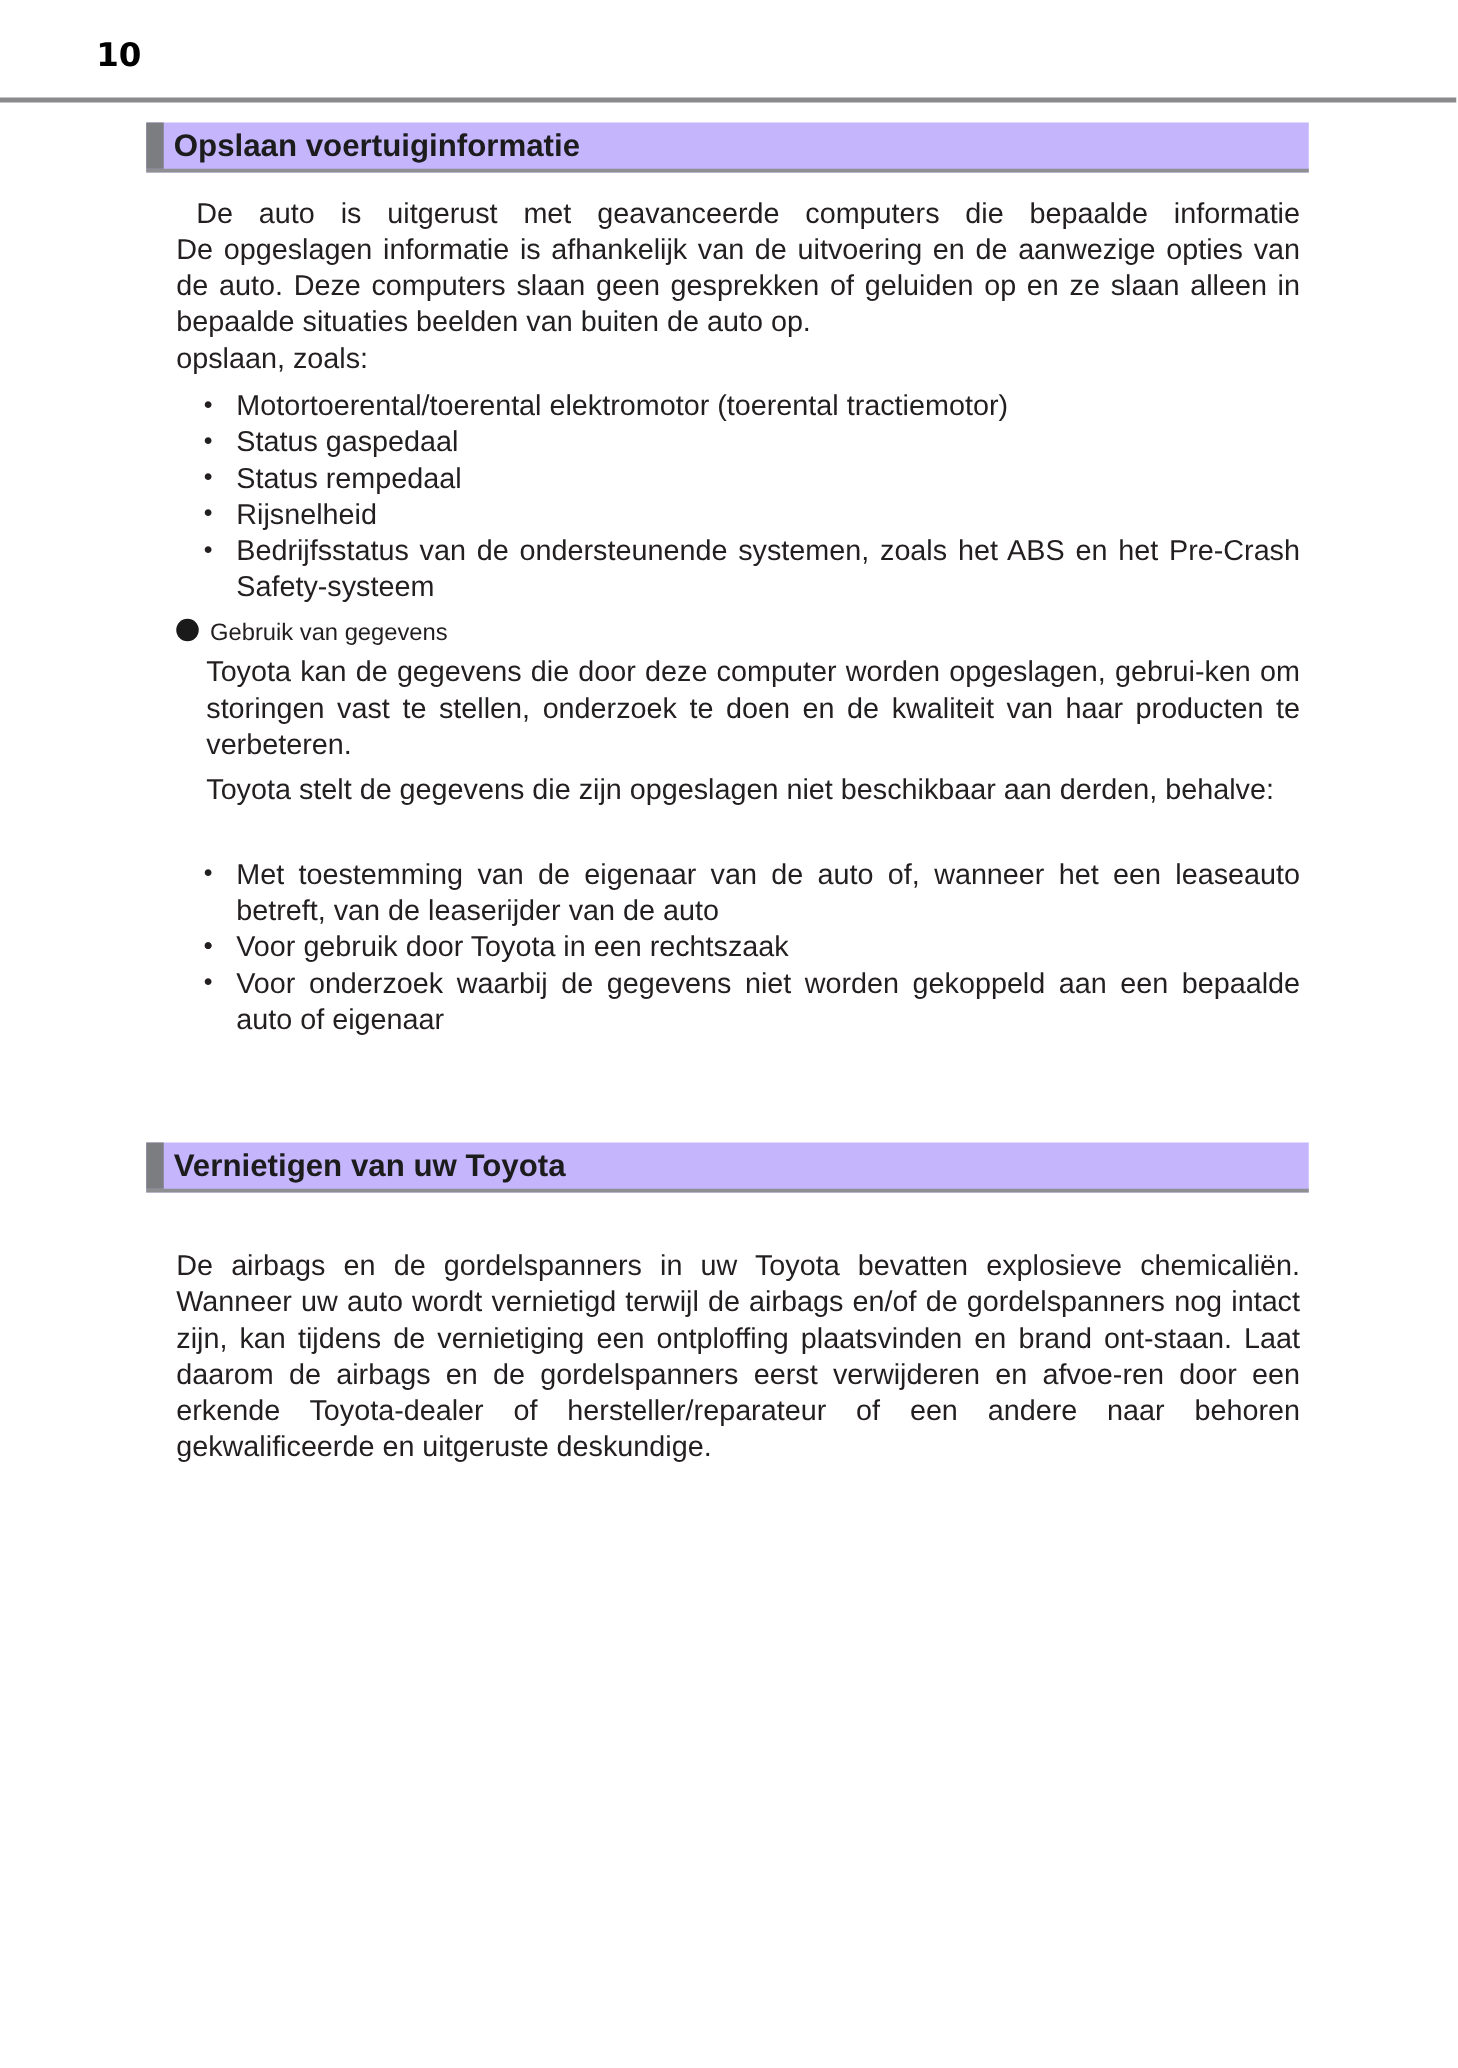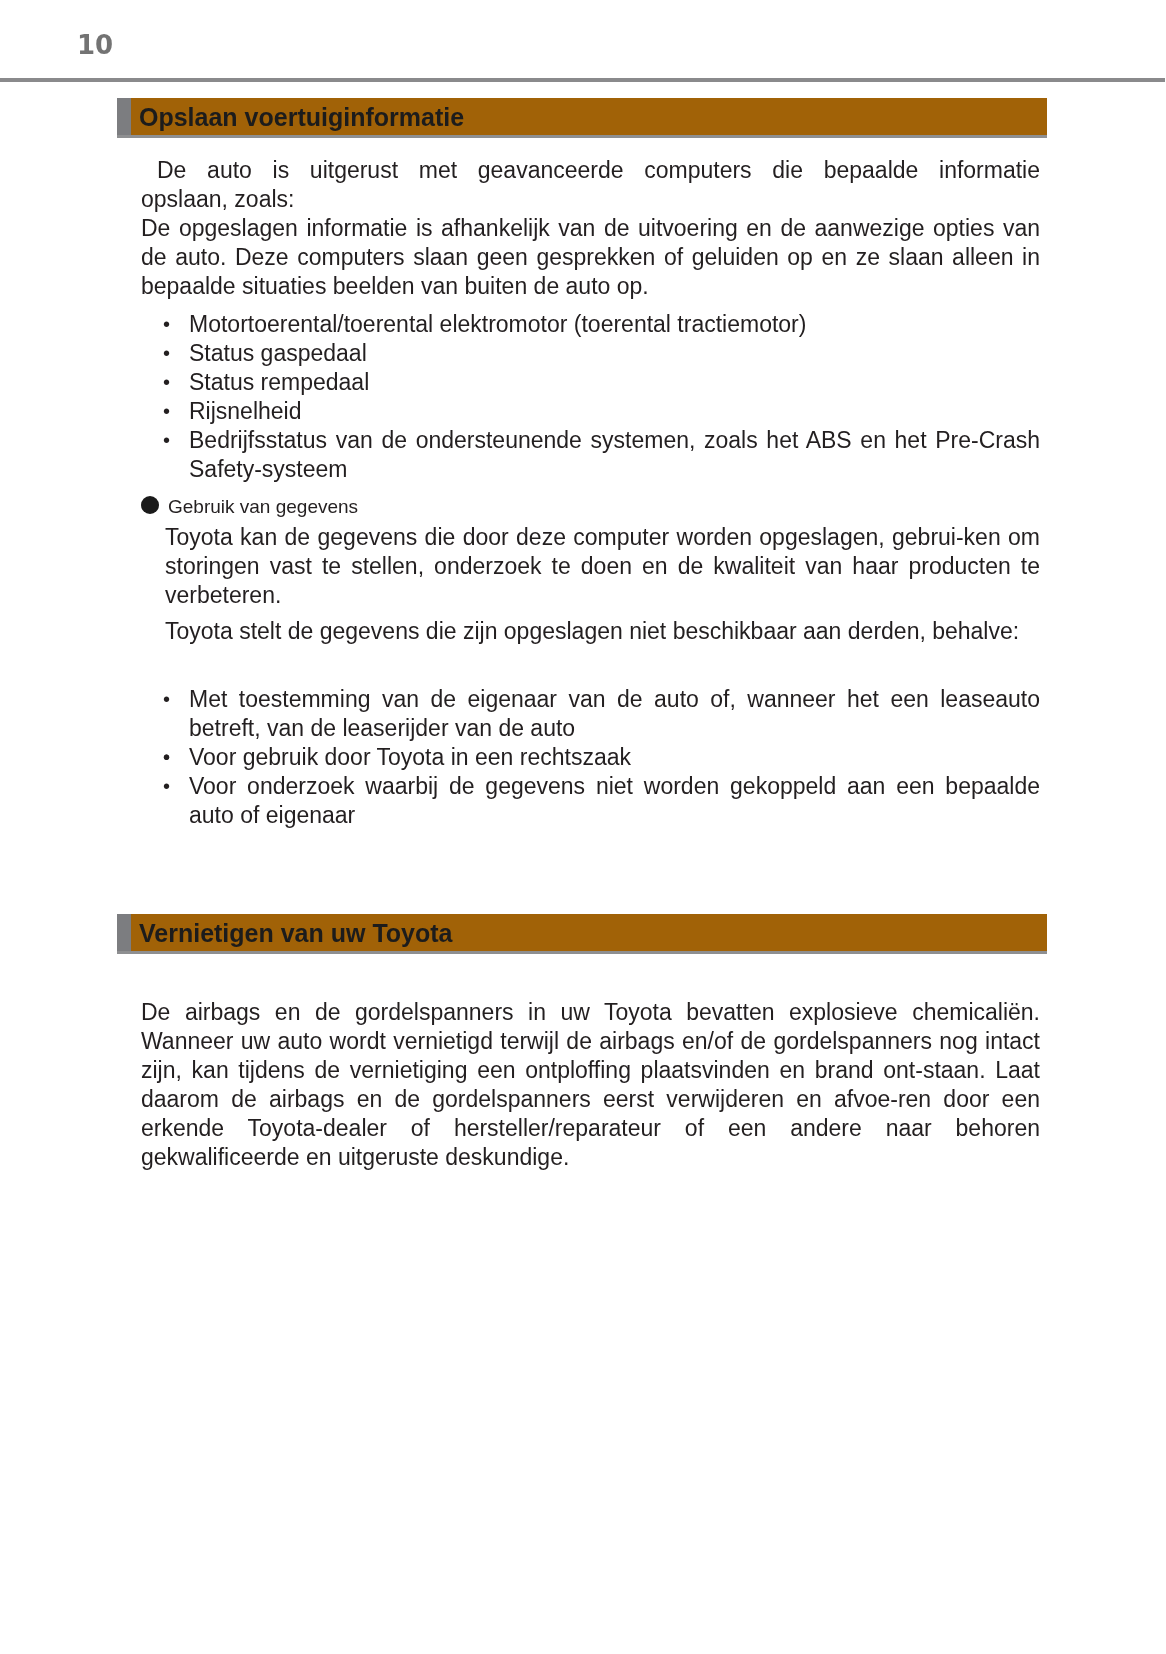--- a/index.html
+++ b/index.html
@@ -3,29 +3,29 @@
   <meta charset="utf-8">
   <style>
     html, body { margin: 0; padding: 0; background: #ffffff; }
     body {
       width: 1166px; height: 1654px; position: relative; overflow: hidden;
       font-family: "Liberation Sans", sans-serif; color: #231f20;
     }
     .page-number {
       position: absolute; left: 77px; top: 30px;
       font-family: "DejaVu Sans", sans-serif; font-weight: bold;
-      font-size: 26px; color: #737373; letter-spacing: 0px;
+      font-size: 26px; color: #000000; letter-spacing: 0px;
     }
     .header-rule {
       position: absolute; left: 0; top: 78px; width: 1165px; height: 4px;
       background: #8a8a8c;
     }
     .section-head {
       position: absolute; left: 117px; width: 930px; height: 40px;
-      background: #a16207; border-bottom: 3px solid #8e8f91;
+      background: #c4b5fd; border-bottom: 3px solid #8e8f91;
       box-sizing: border-box;
     }
     .section-head .accent {
       position: absolute; left: 0; top: 0; width: 14px; height: 100%;
       background: #7c7d80;
     }
     .section-head .title {
       position: absolute; left: 22px; top: 3px;
       font-family: "Liberation Sans", sans-serif; font-weight: bold;
       font-size: 25px; color: #1c1c1c; line-height: 32px;
@@ -60,22 +60,22 @@
 <div class="page-number">10</div>
 <div class="header-rule"></div>
 
 <div class="section-head" style="top:98px;">
   <div class="accent"></div>
   <div class="title">Opslaan voertuiginformatie</div>
 </div>
 
 <div class="text p1">
   <span class="line justify-line">De auto is uitgerust met geavanceerde computers die bepaalde informatie</span>
+  <span class="line" style="text-align:justify;">De opgeslagen informatie is afhankelijk van de uitvoering en de aanwezige opties van de auto. Deze computers slaan geen gesprekken of geluiden op en ze slaan alleen in bepaalde situaties beelden van buiten de auto op.</span>
   <span class="line">opslaan, zoals:</span>
-  <span class="line" style="text-align:justify;">De opgeslagen informatie is afhankelijk van de uitvoering en de aanwezige opties van de auto. Deze computers slaan geen gesprekken of geluiden op en ze slaan alleen in bepaalde situaties beelden van buiten de auto op.</span>
 </div>
 
 <ul class="text bullets list1">
   <li><span class="dot">•</span><span>Motortoerental/toerental elektromotor (toerental tractiemotor)</span></li>
   <li><span class="dot">•</span><span>Status gaspedaal</span></li>
   <li><span class="dot">•</span><span>Status rempedaal</span></li>
   <li><span class="dot">•</span><span>Rijsnelheid</span></li>
   <li style="text-align:justify;"><span class="dot">•</span><span>Bedrijfsstatus van de ondersteunende systemen, zoals het ABS en het Pre-Crash Safety-systeem</span></li>
 </ul>
 

